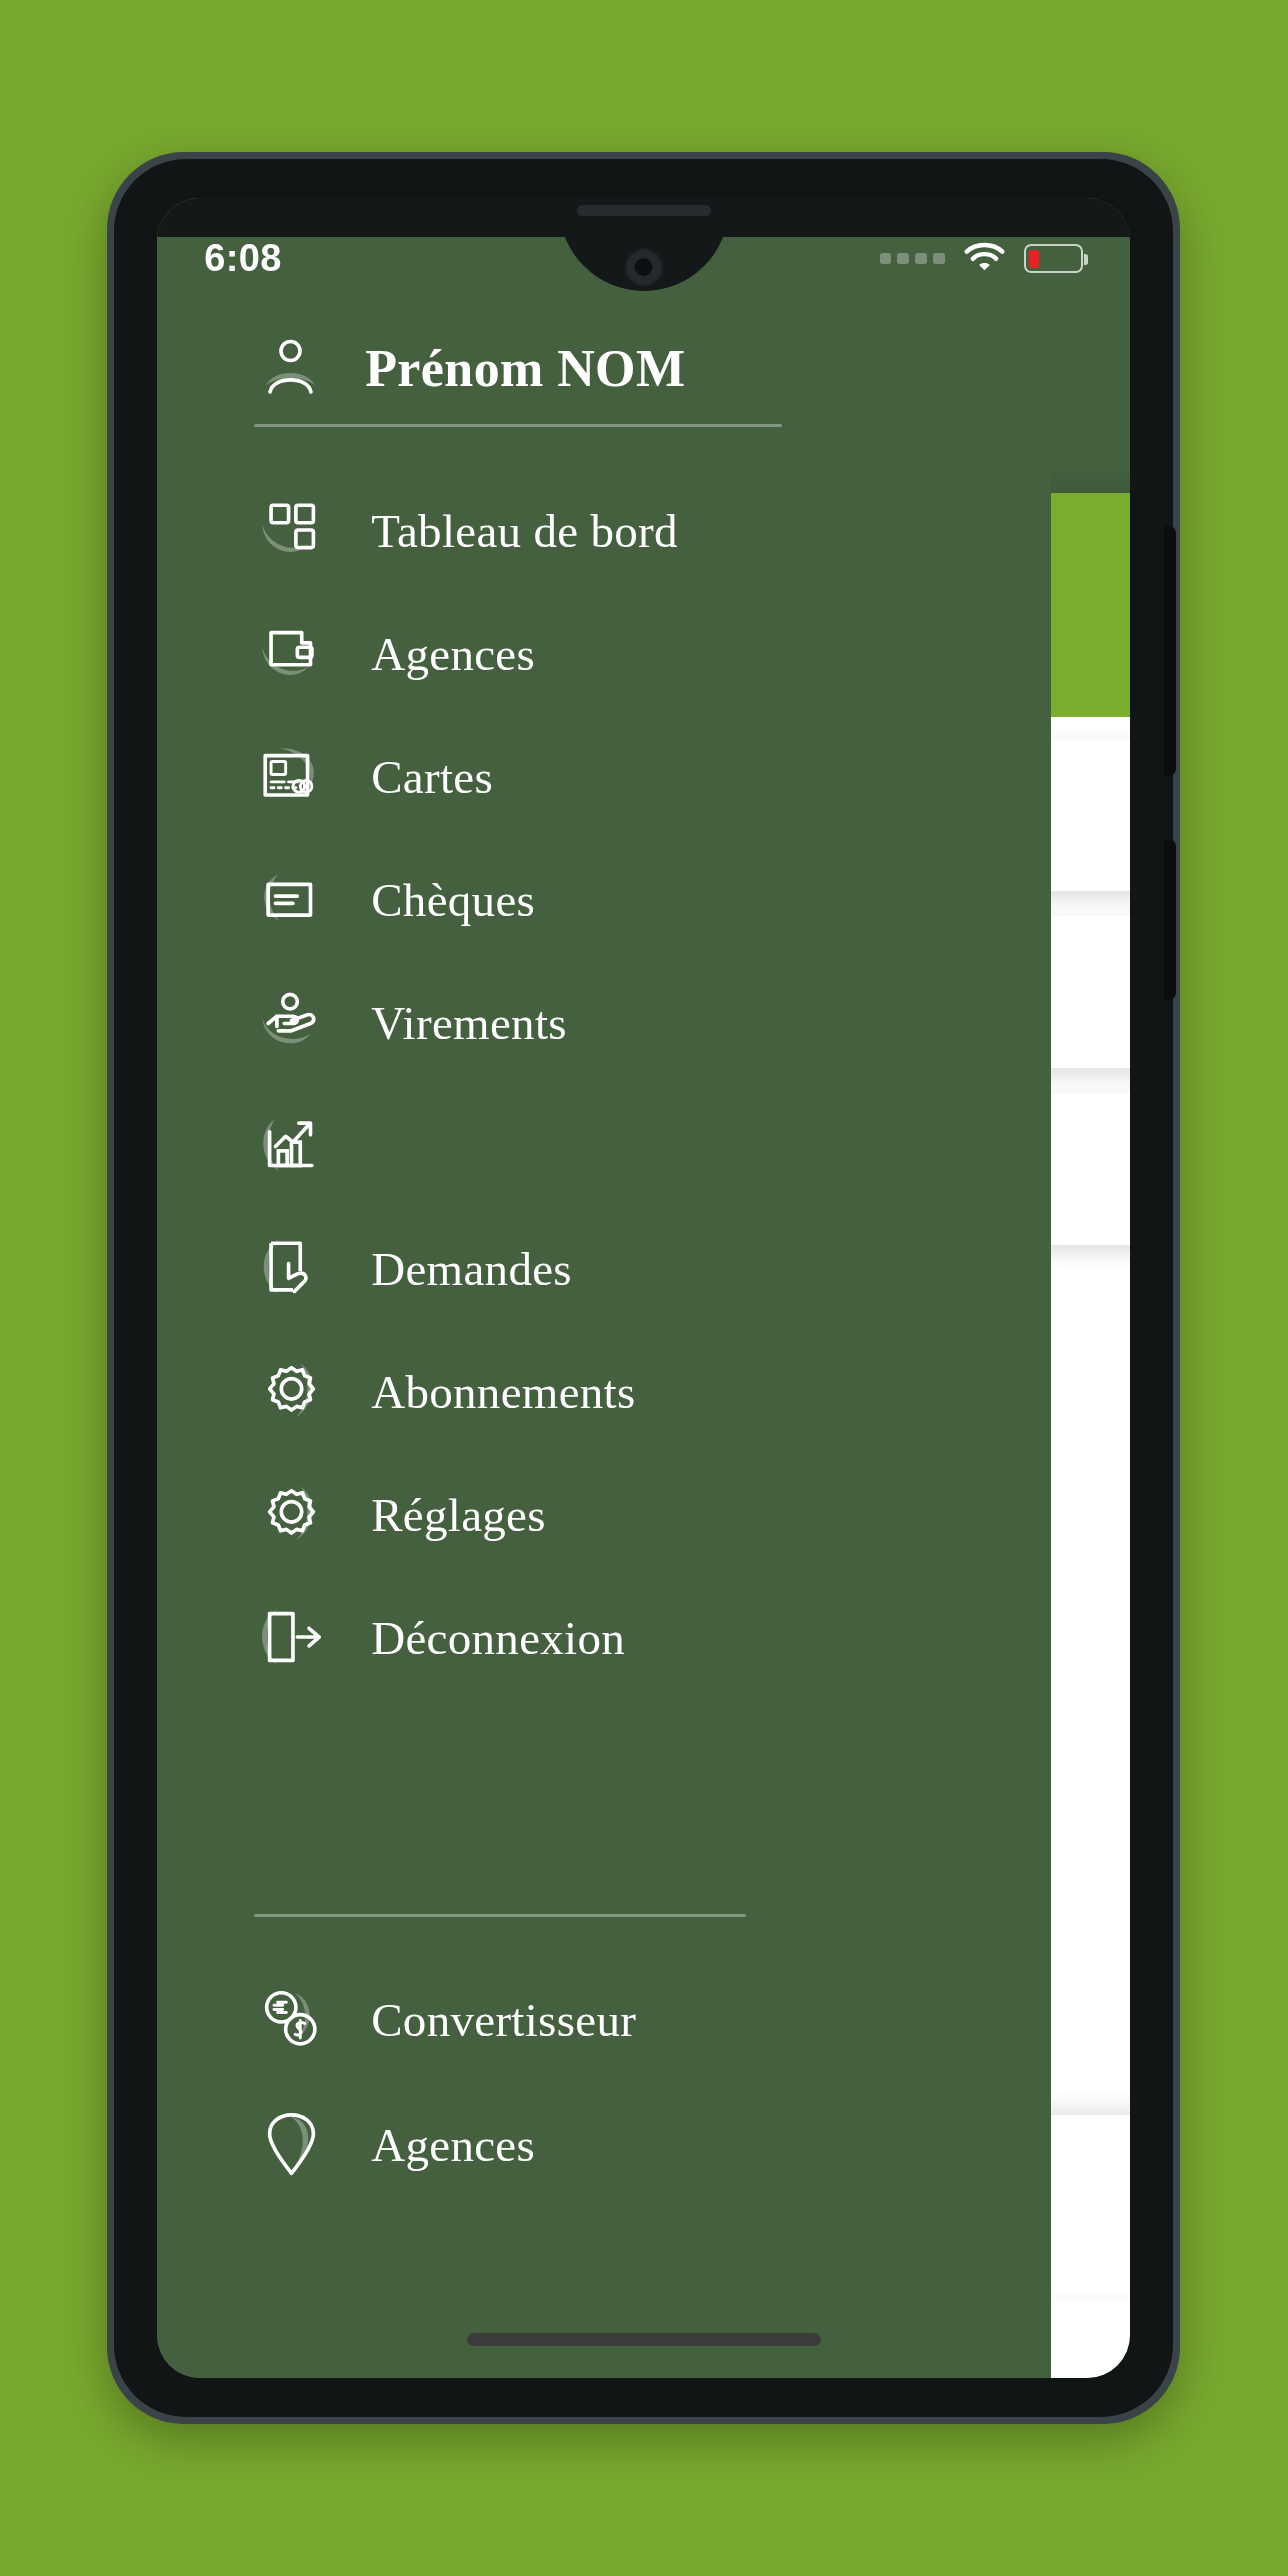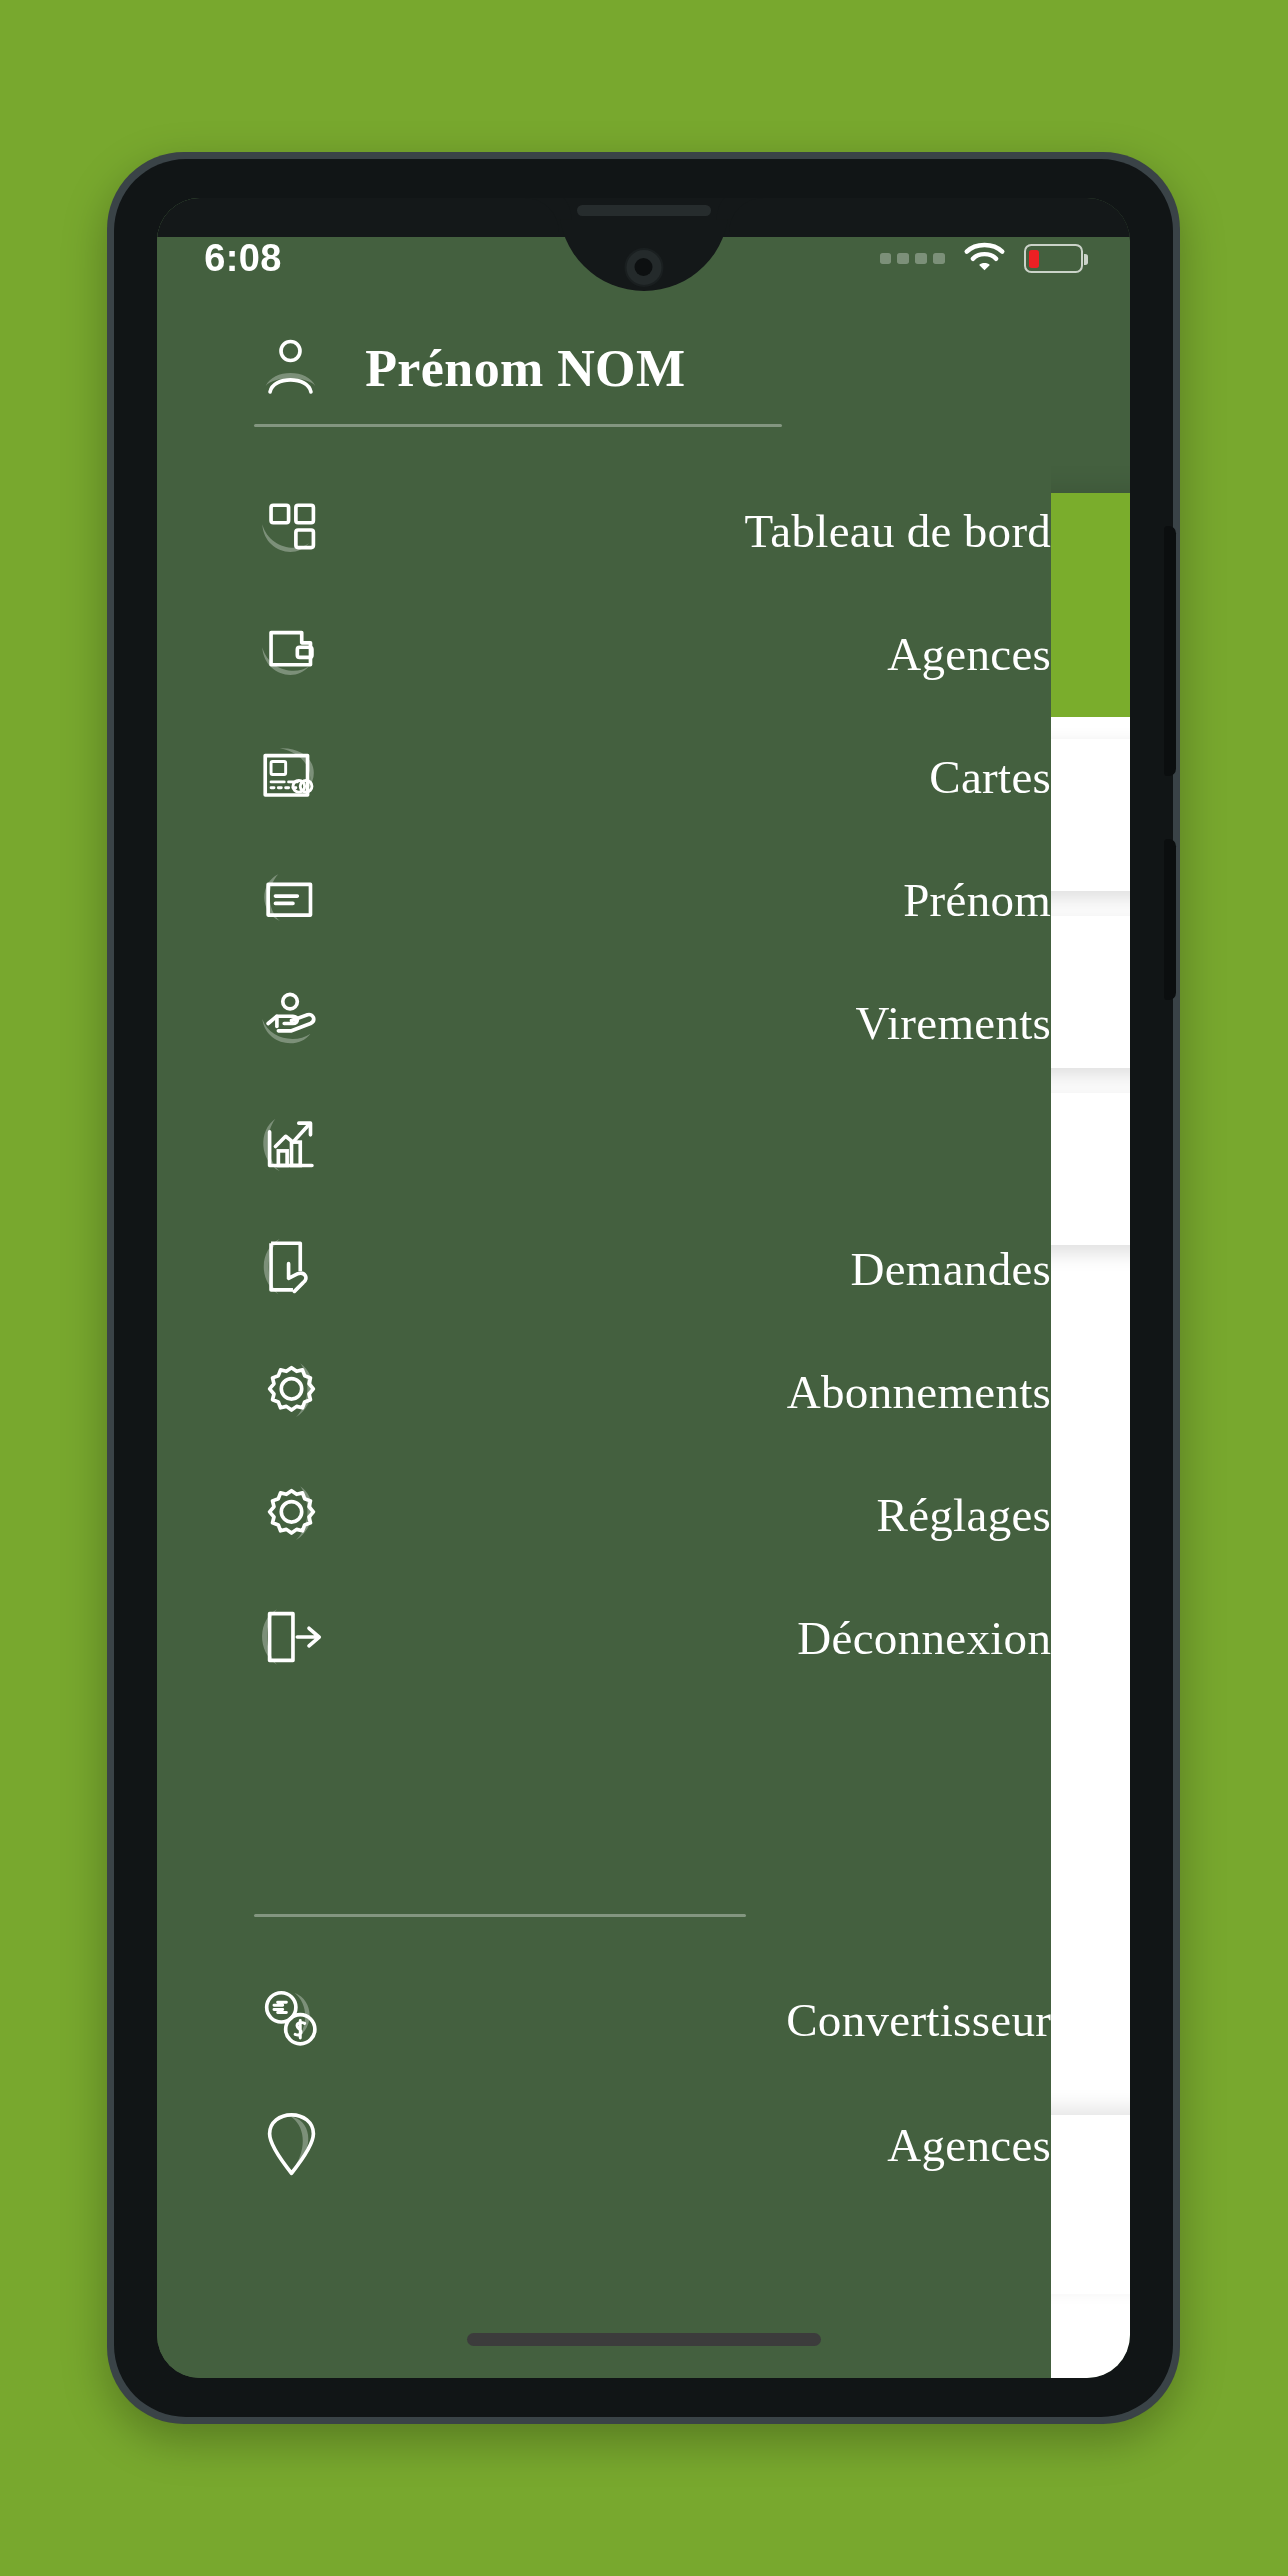--- a/index.html
+++ b/index.html
@@ -307,21 +307,20 @@
     width: 492px;
   }
   #drawer-menu { padding-top: 43px; }
   .menu-item {
     display: flex;
     align-items: center;
     gap: 43px;
     height: 123px;
     padding-left: 98px;
     cursor: pointer;
-    justify-content: space-between;
   }
   .menu-label {
     font-family: "Liberation Serif", serif;
     font-size: 47px;
     color: #ffffff;
     letter-spacing: 0.3px;
     white-space: nowrap;
   }
   #drawer-footer { position: absolute; left: 0; right: 0; bottom: 170px; }
   #drawer-footer .menu-item { height: 125px; }
@@ -498,21 +497,21 @@
           </div>
 
           <div class="menu-item">
             <span class="icon-box">
               <svg viewBox="0 0 100 100">
                 <path d="M32 14 C6 26, 6 66, 34 78 C16 62, 16 30, 32 14 Z" fill="rgba(255,255,255,0.30)"></path>
                 <path d="M18 28 H76 V70 H18 Z" fill="none" stroke="#ffffff" stroke-width="5" stroke-linejoin="round"></path>
                 <path d="M28 44 H58 M28 54 H52" stroke="#ffffff" stroke-width="5" stroke-linecap="round"></path>
               </svg>
             </span>
-            <span class="menu-label">Prénom</span>
+            <span class="menu-label">Chèques</span>
           </div>
 
           <div class="menu-item">
             <span class="icon-box">
               <svg viewBox="0 0 100 100">
                 <path d="M10 44 C14 78, 58 88, 76 64 C56 78, 20 72, 10 44 Z" fill="rgba(255,255,255,0.30)"></path>
                 <circle cx="48" cy="20" r="10" fill="none" stroke="#ffffff" stroke-width="5"></circle>
                 <path d="M18 50 L30 40 L52 40 C60 40, 60 50, 52 50 L40 50" fill="none" stroke="#ffffff" stroke-width="5" stroke-linecap="round" stroke-linejoin="round"></path>
                 <path d="M30 40 L30 54" fill="none" stroke="#ffffff" stroke-width="5" stroke-linecap="round"></path>
                 <path d="M50 46 L72 38 C80 36, 84 46, 76 50 L50 60 L32 60" fill="none" stroke="#ffffff" stroke-width="5" stroke-linecap="round" stroke-linejoin="round"></path>

